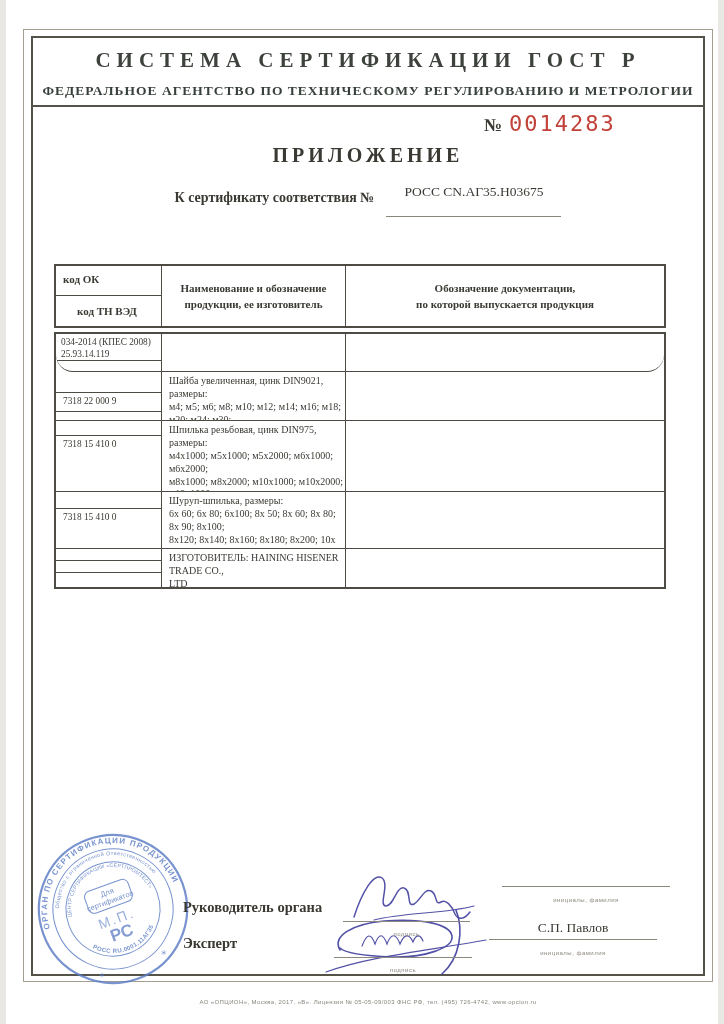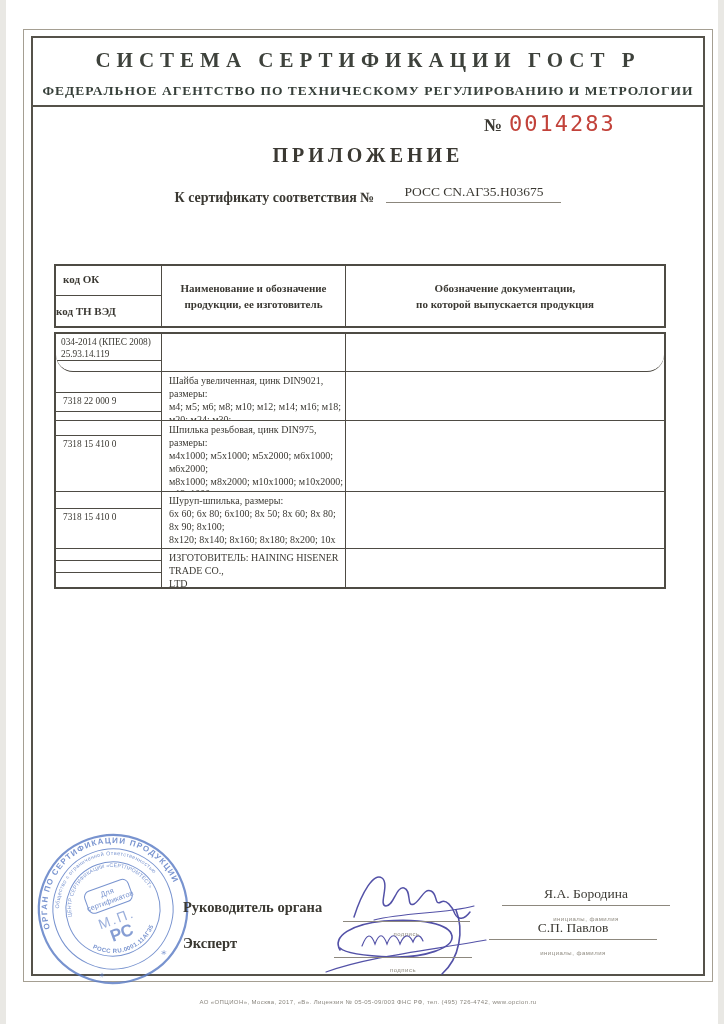--- a/index.html
+++ b/index.html
@@ -23,30 +23,30 @@
   .title-agency{left:27px;top:83px;width:670px;text-align:center;font-size:13.5px;font-weight:bold;letter-spacing:1px;color:#37403a;}
   
   .blank-number{left:478px;top:111px;display:flex;align-items:baseline;gap:7px;}
   .blank-number .nm{font-size:18px;font-weight:bold;color:var(--ink);}
   .blank-number .digits{font-family:"DejaVu Sans Mono",monospace;font-size:22px;letter-spacing:2px;}
   
   .doc-title{left:0;top:144px;width:724px;text-align:center;font-size:20px;font-weight:bold;letter-spacing:4px;}
   
   .cert-line{left:0;top:188px;width:724px;text-align:center;}
   .cert-label{font-size:14px;font-weight:bold;}
-  .cert-value{display:inline-block;font-size:13.5px;border-bottom:1px solid #8b867c;padding:0 18px 2px;position:relative;top:-6px;margin-left:8px;}
+  .cert-value{display:inline-block;font-size:13.5px;border-bottom:1px solid #8b867c;padding:0 18px 16px;position:relative;top:-6px;margin-left:8px;}
   
   .subtitle{left:0;top:216px;width:724px;text-align:center;font-size:13.5px;font-weight:bold;line-height:1.45;}
   
   .ptable{left:48px;top:264px;width:612px;}
   .t-head,.t-body{width:612px;border:2px solid var(--line);box-sizing:border-box;}
   .t-head{display:grid;grid-template-columns:106px 184px 318px;height:64px;}
   .th1{border-right:1.5px solid var(--line);display:flex;flex-direction:column;font-size:11px;font-weight:bold;}
   .th1-top{height:30px;border-bottom:1.5px solid var(--line);padding:7px 0 0 7px;box-sizing:border-box;}
-  .th1-bot{padding:9px 0 0 0;}
+  .th1-bot{padding:9px 0 0 21px;}
   .thc{display:flex;align-items:center;justify-content:center;text-align:center;font-size:11px;font-weight:bold;line-height:1.5;white-space:pre-line;}
   .th2{border-right:1.5px solid var(--line);}
   .t-body{margin-top:4px;}
   .trow{display:grid;grid-template-columns:106px 184px 318px;border-bottom:1.5px solid var(--line);overflow:hidden;}
   .trow:last-child{border-bottom:none;}
   .c1{border-right:1.5px solid var(--line);display:flex;flex-direction:column;font-size:9.3px;overflow:hidden;}
   .c2{border-right:1.5px solid var(--line);padding:3px 2px 0 7px;font-size:10px;line-height:1.29;white-space:pre-line;overflow:hidden;}
   .c3{}
   .r1{height:37px;border-radius:17px;}.r2{height:48px;}.r3{height:70px;}.r4{height:56px;}.r5{height:38px;}
   .c1-text{padding:2px 4px 0 5px;line-height:1.3;border-bottom:1.5px solid var(--line);height:27px;box-sizing:border-box;white-space:pre-line;}
@@ -235,21 +235,20 @@
   </svg>
 
   <div class="abs sig-line sig-line-1">
     <span class="tiny-caption">подпись</span>
   </div>
   <div class="abs sig-line sig-line-2">
     <span class="tiny-caption">подпись</span>
   </div>
 
   <div class="abs name-block name-block-1">
-    <div class="name-text">Я.А. Бородина</div>
     <div class="name-rule">
       <span class="tiny-caption">инициалы, фамилия</span>
     </div>
   </div>
   <div class="abs name-block name-block-2">
     <div class="name-text">С.П. Павлов</div>
     <div class="name-rule">
       <span class="tiny-caption">инициалы, фамилия</span>
     </div>
   </div>

